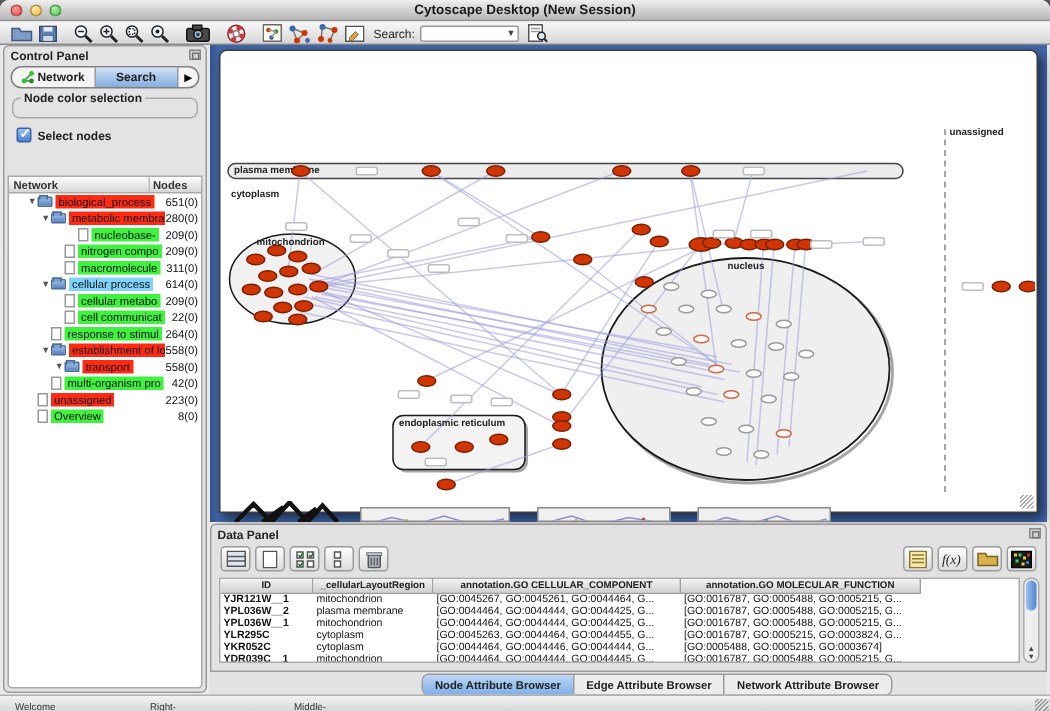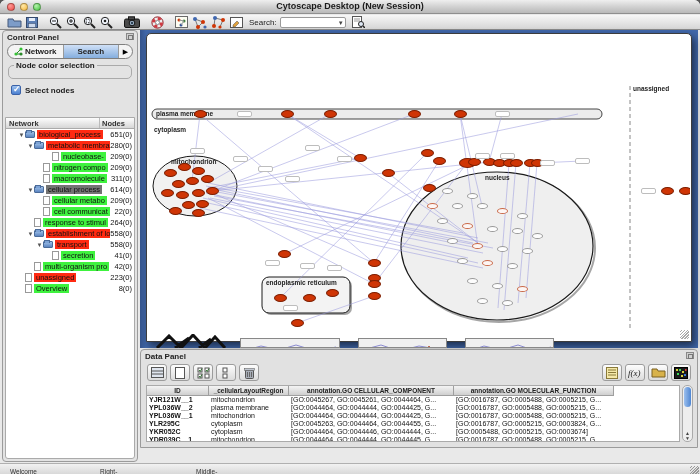--- a/index.html
+++ b/index.html
@@ -283,21 +283,21 @@
           </div>
           <div class="trow" style="padding-left: 30px;">
             <span class="exp"></span>
             <span class="licon"></span>
             <span class="tlabel" style="background: rgb(62, 242, 62);">macromolecule</span>
             <span class="tcount">311(0)</span>
           </div>
           <div class="trow" style="padding-left: 21px;">
             <span class="exp">▼</span>
             <span class="ficon"></span>
-            <span class="tlabel" style="background: #737373; text-align: center;">cellular process</span>
+            <span class="tlabel" style="background: #7dd3fc; text-align: center;">cellular process</span>
             <span class="tcount">614(0)</span>
           </div>
           <div class="trow" style="padding-left: 30px;">
             <span class="exp"></span>
             <span class="licon"></span>
             <span class="tlabel" style="background: rgb(62, 242, 62);">cellular metabo</span>
             <span class="tcount">209(0)</span>
           </div>
           <div class="trow" style="padding-left: 30px;">
             <span class="exp"></span>
@@ -315,26 +315,20 @@
             <span class="exp">▼</span>
             <span class="ficon"></span>
             <span class="tlabel" style="background: rgb(255, 42, 18);">establishment of lo</span>
             <span class="tcount">558(0)</span>
           </div>
           <div class="trow" style="padding-left: 30px;">
             <span class="exp">▼</span>
             <span class="ficon"></span>
             <span class="tlabel" style="background: rgb(255, 42, 18);">transport</span>
             <span class="tcount">558(0)</span>
-          </div>
-          <div class="trow" style="padding-left: 39px;">
-            <span class="exp"></span>
-            <span class="licon"></span>
-            <span class="tlabel" style="background: rgb(62, 242, 62);">secretion</span>
-            <span class="tcount">41(0)</span>
           </div>
           <div class="trow" style="padding-left: 21px;">
             <span class="exp"></span>
             <span class="licon"></span>
             <span class="tlabel" style="background: rgb(62, 242, 62);">multi-organism pro</span>
             <span class="tcount">42(0)</span>
           </div>
           <div class="trow" style="padding-left: 12px;">
             <span class="exp"></span>
             <span class="licon"></span>
@@ -643,20 +637,27 @@
             <div class="c3" style="width: 160px;">[GO:0016787, GO:0005488, GO:0005215, G...</div>
           </div>
         </div>
     </div>
     <div class="dscroll">
       <div class="dthumb"></div>
       <div class="darrows">▲<br>▼</div>
     </div>
   </div>
 
+  <div class="btabs">
+    <div class="btabgroup" id="btab-group">
+        <div class="btab sel">Node Attribute Browser</div>
+        <div class="btab">Edge Attribute Browser</div>
+        <div class="btab">Network Attribute Browser</div>
+      </div>
+  </div>
 
   <div class="statusbar">
     <span id="status-items">
         <span style="left: 10px;">Welcome to Cytoscape 2.8.1</span>
         <span style="left: 100px;">Right-click + drag to ZOOM</span>
         <span style="left: 196px;">Middle-click + drag to PAN</span>
       </span>
     <span class="appgrip"></span>
   </div>
 </div>

